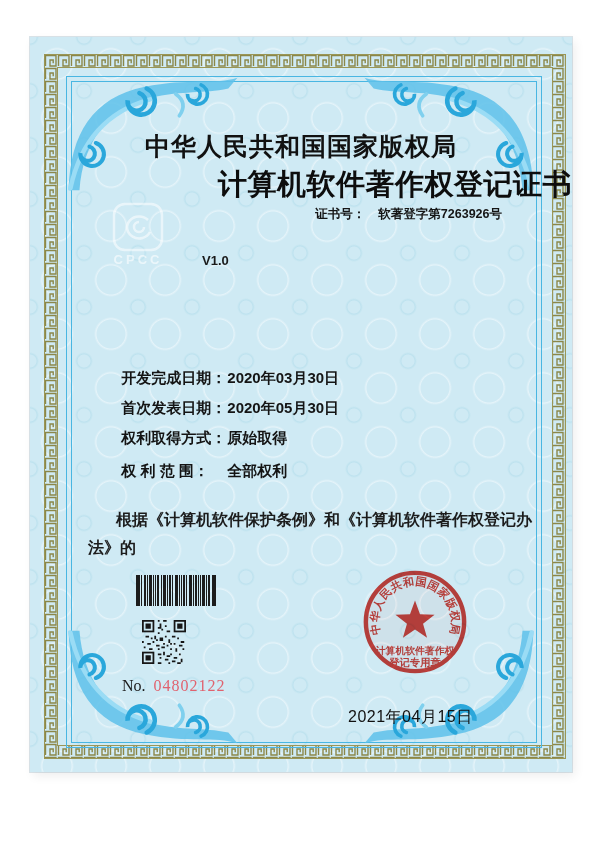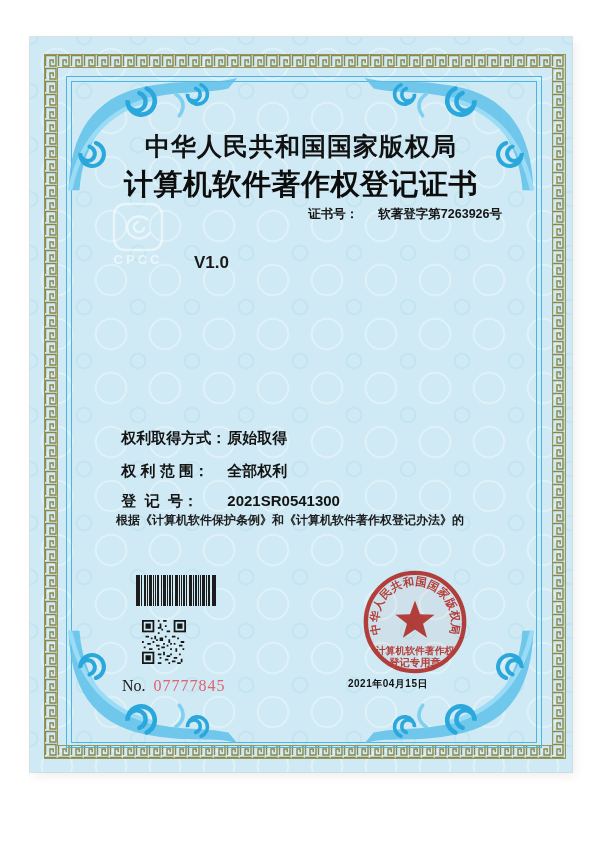--- a/index.html
+++ b/index.html
@@ -28,44 +28,44 @@
   .corner.br{right:34px;bottom:25px;transform:scale(-1,-1);}
 
   
   .cpcc{position:absolute;left:70px;top:165px;opacity:.65;z-index:1;}
 
   
   .content{position:absolute;inset:0;z-index:2;color:#1a1a1a;}
   .issuer{position:absolute;left:0;top:93px;width:100%;text-align:center;
     font-family:"Liberation Serif","DejaVu Serif",serif;font-weight:bold;
     font-size:25px;letter-spacing:1px;color:#111;}
-  .cert-title{position:absolute;left:0;top:128px;width:100%;text-align:center;
+  .cert-title{position:absolute;left:0;top:128px;width:100%;text-align:right;
     font-family:"Liberation Serif","DejaVu Serif",serif;font-weight:bold;
     font-size:29px;letter-spacing:0.5px;color:#0d0d0d;}
   .certno{position:absolute;top:169px;right:70px;font-size:12.5px;font-weight:bold;color:#151515;}
-  .certno .lbl{margin-right:20px;}
+  .certno .lbl{margin-right:13px;}
 
   .frow{position:absolute;left:58px;font-size:15px;font-weight:bold;color:#141414;white-space:pre;}
   .frow .flabel{display:inline-block;width:106px;white-space:pre;}
   .frow .fvalue{white-space:pre;}
-  .fversion{position:absolute;left:164px;font-size:17px;font-weight:bold;}
-
-  .statement{position:absolute;left:58px;top:469px;width:452px;font-size:12px;
+  .fversion{position:absolute;left:172px;font-size:13px;font-weight:bold;}
+
+  .statement{position:absolute;left:58px;top:469px;width:452px;font-size:16px;
     font-weight:bold;color:#1c1c1c;line-height:28px;}
   .statement .l1{text-indent:28px;}
 
   
   .barcode{position:absolute;left:106px;top:538px;z-index:2;}
   .qrcode{position:absolute;left:112px;top:583px;z-index:2;}
   .serial{position:absolute;left:92px;top:640px;z-index:2;
     font-family:"Liberation Serif","DejaVu Serif",serif;font-size:16px;color:#1b1b1b;}
   .serial .num{color:#e0626e;letter-spacing:1px;margin-left:8px;}
   .seal{position:absolute;left:318px;top:518px;z-index:3;opacity:.92;mix-blend-mode:multiply;}
-  .issue-date{position:absolute;left:318px;top:640px;z-index:4;font-size:10px;
-    font-weight:bold;letter-spacing:0.5px;color:#111;}
+  .issue-date{position:absolute;left:318px;top:670px;z-index:4;font-size:16px;
+    font-weight:normal;letter-spacing:0.5px;color:#111;}
 </style>
 </head>
 <body>
 
 <div class="stage">
   <div class="paper">
 
     <svg class="meander" width="522" height="705">
       <defs>
         <pattern id="mk" width="13" height="13" patternUnits="userSpaceOnUse">
@@ -134,28 +134,31 @@
 
     <div class="content">
       <div class="issuer">中华人民共和国国家版权局</div>
       <div class="cert-title">计算机软件著作权登记证书</div>
       <div class="certno">
         <span class="lbl">证书号：</span><span>软著登字第7263926号</span>
       </div>
 
       <div class="fversion" style="top:216px">V1.0</div>
 
+      <div class="frow" style="top:315px">
+        <span class="flabel">开发完成日期：</span><span class="fvalue">2020年03月30日</span>
+      </div>
+      <div class="frow" style="top:345px">
+        <span class="flabel">首次发表日期：</span><span class="fvalue">2020年05月30日</span>
+      </div>
       <div class="frow" style="top:375px">
         <span class="flabel">权利取得方式：</span><span class="fvalue">原始取得</span>
       </div>
       <div class="frow" style="top:408px">
         <span class="flabel">权 利 范 围：</span><span class="fvalue">全部权利</span>
-      </div>
-      <div class="frow" style="top:438px">
-        <span class="flabel">登  记  号：</span><span class="fvalue">2021SR0541300</span>
       </div>
 
       <div class="statement">
         <div class="l1">根据《计算机软件保护条例》和《计算机软件著作权登记办法》的</div>
       </div>
     </div>
 
     <svg class="barcode" width="80" height="31">
       <path fill="#1c1c1c" d="M0,0h4v31h-4z M5,0h1v31h-1z M8,0h2v31h-2z M11,0h1v31h-1z M13,0h3v31h-3z M17,0h1v31h-1z M19,0h1v31h-1z M21,0h2v31h-2z M25,0h1v31h-1z M27,0h3v31h-3z M31,0h1v31h-1z M33,0h2v31h-2z M36,0h1v31h-1z M39,0h3v31h-3z M43,0h1v31h-1z M45,0h1v31h-1z M47,0h2v31h-2z M50,0h1v31h-1z M53,0h3v31h-3z M57,0h1v31h-1z M59,0h2v31h-2z M62,0h1v31h-1z M64,0h1v31h-1z M66,0h3v31h-3z M70,0h1v31h-1z M72,0h2v31h-2z M76,0h4v31h-4z"></path>
     </svg>
@@ -169,21 +172,21 @@
       <path fill="#161616" d="M2,2h3v3h-3z M20,2h3v3h-3z M2,20h3v3h-3z
         M9,0h1v1h-1z M12,0h2v1h-2z M10,2h1v2h-1z M9,4h2v1h-2z M13,3h1v1h-1z M11,5h1v1h-1z M9,7h1v1h-1z M14,6h2v1h-2z
         M2,9h2v1h-2z M5,10h1v1h-1z M0,12h1v1h-1z M3,13h2v1h-2z M7,9h1v2h-1z M6,12h1v1h-1z M1,15h1v1h-1z M4,16h2v1h-2z M8,14h2v1h-2z
         M10,10h2v2h-2z M13,9h1v1h-1z M15,11h1v2h-1z M12,13h1v1h-1z M9,16h1v1h-1z M11,15h2v1h-2z M14,14h1v1h-1z M8,11h1v1h-1z M16,13h1v1h-1z
         M17,9h2v1h-2z M20,10h1v1h-1z M22,12h2v1h-2z M18,13h1v1h-1z M21,14h2v1h-2z M16,16h1v1h-1z M19,16h1v2h-1z M23,16h1v1h-1z
         M9,19h2v1h-2z M12,18h1v2h-1z M14,20h2v1h-2z M10,21h1v1h-1z M13,22h2v1h-2z M9,24h2v1h-2z
         M16,19h1v1h-1z M18,21h2v1h-2z M21,19h1v1h-1z M22,22h1v2h-1z M17,23h2v1h-2z M15,24h1v1h-1z M20,24h2v1h-2z"></path>
     </svg>
 
     <div class="serial">
-      <span>No.</span><span class="num">07777845</span>
+      <span>No.</span><span class="num">04802122</span>
     </div>
 
     <svg class="seal" width="134" height="134" viewBox="0 0 150 150">
       <circle cx="75" cy="75" r="55" fill="rgba(217,51,44,0.05)" stroke="#d9332c" stroke-width="5"></circle>
       <defs>
         <path id="sealArc" d="M36.5,89 A41,41 0 1 1 113.5,89" fill="none"></path>
       </defs>
       <text font-size="12.5" font-weight="bold" fill="#d9332c" letter-spacing="0.5">
         <textPath href="#sealArc" startOffset="50%" text-anchor="middle">中华人民共和国国家版权局</textPath>
       </text>

